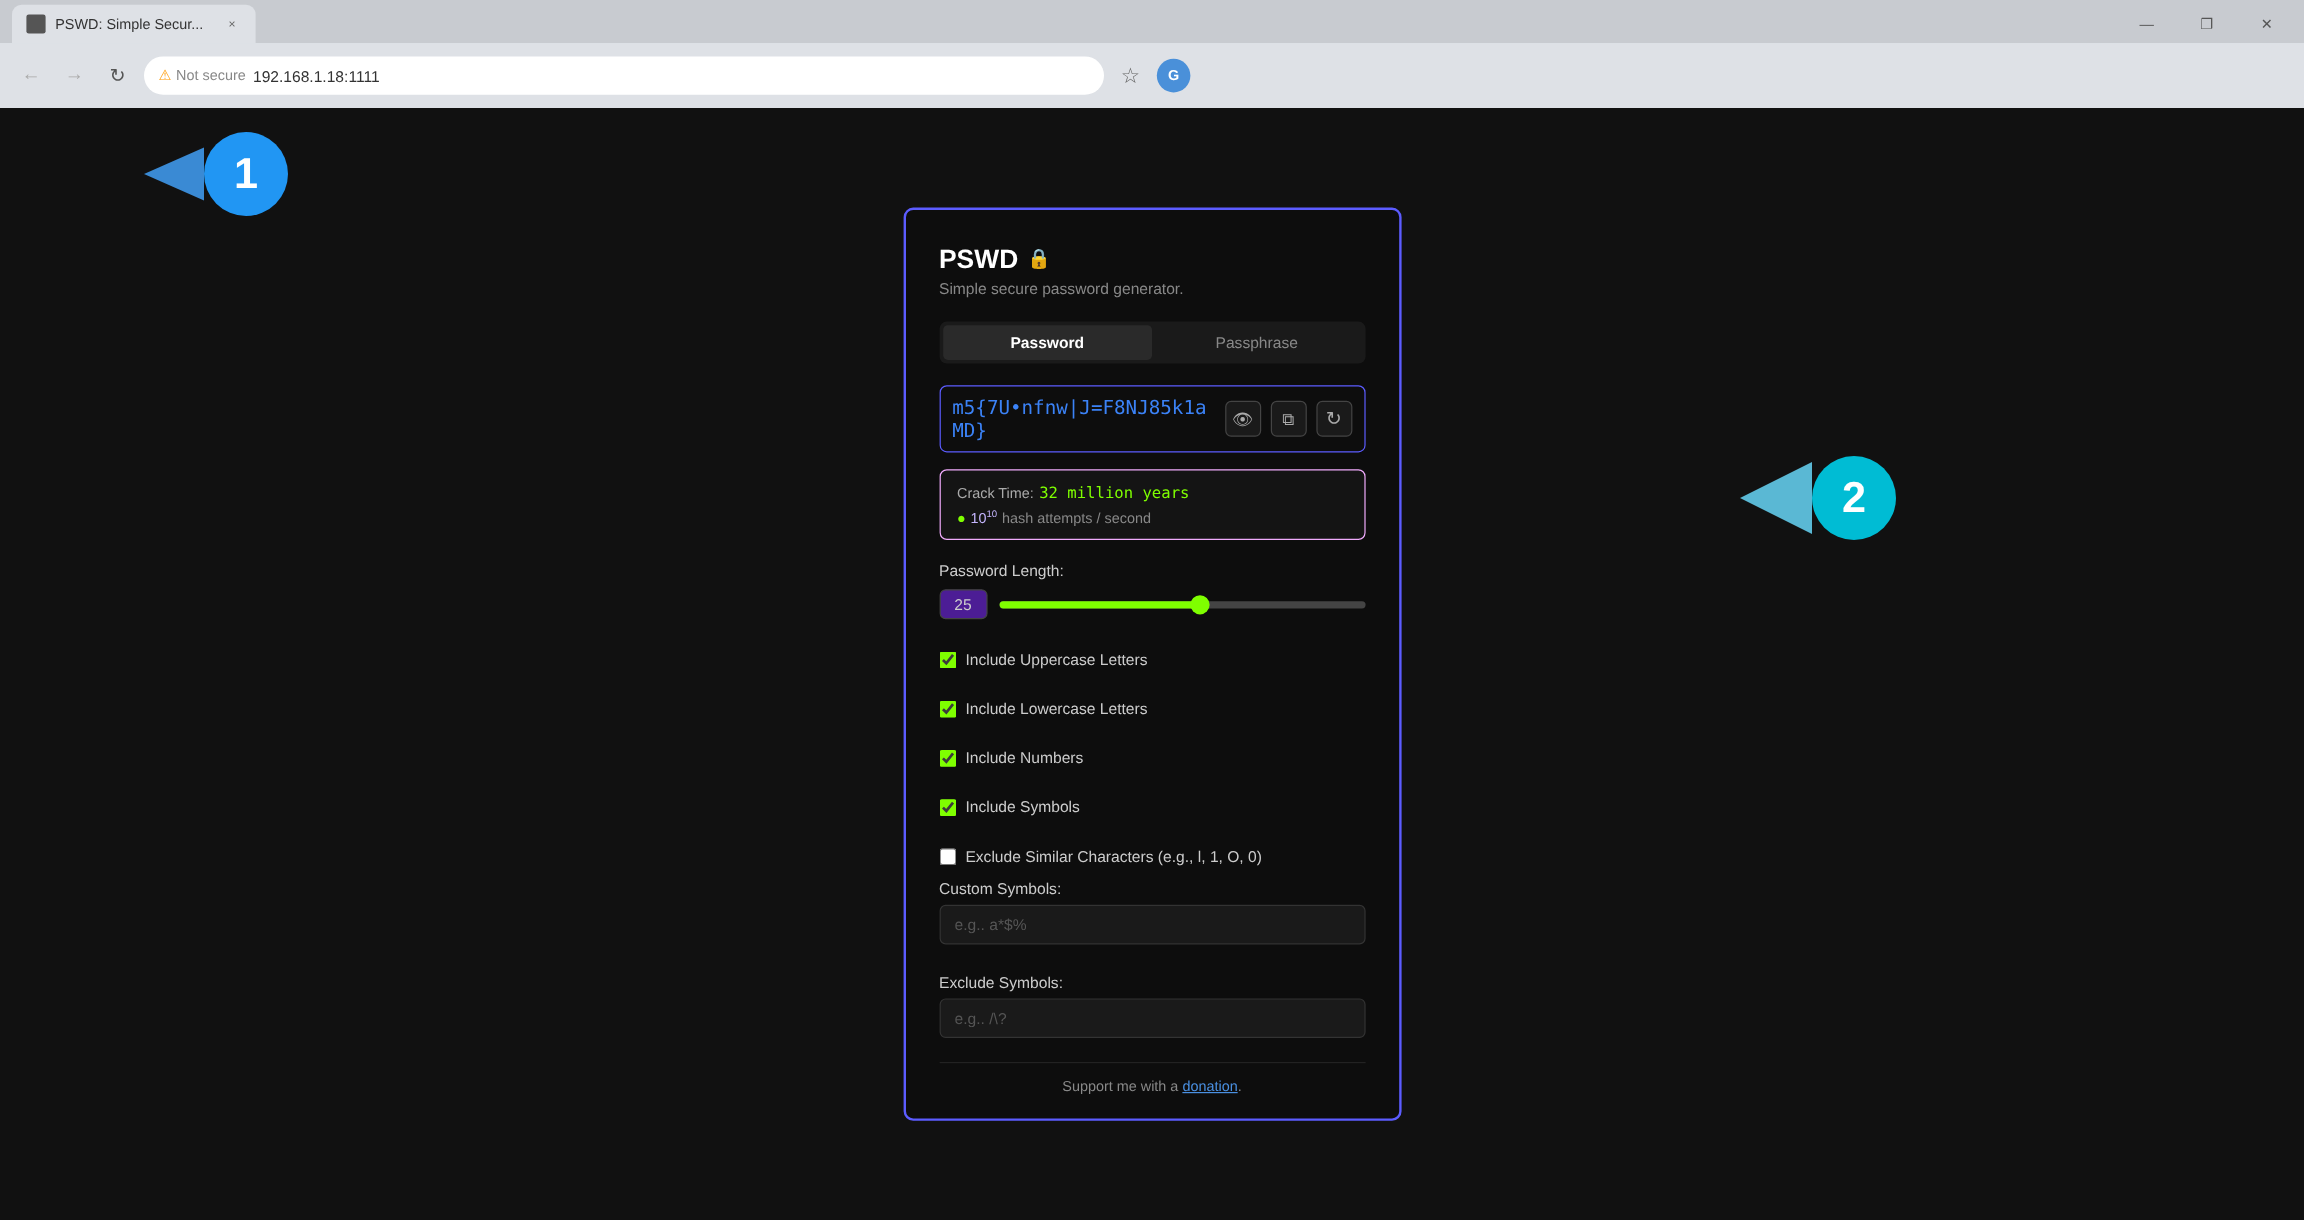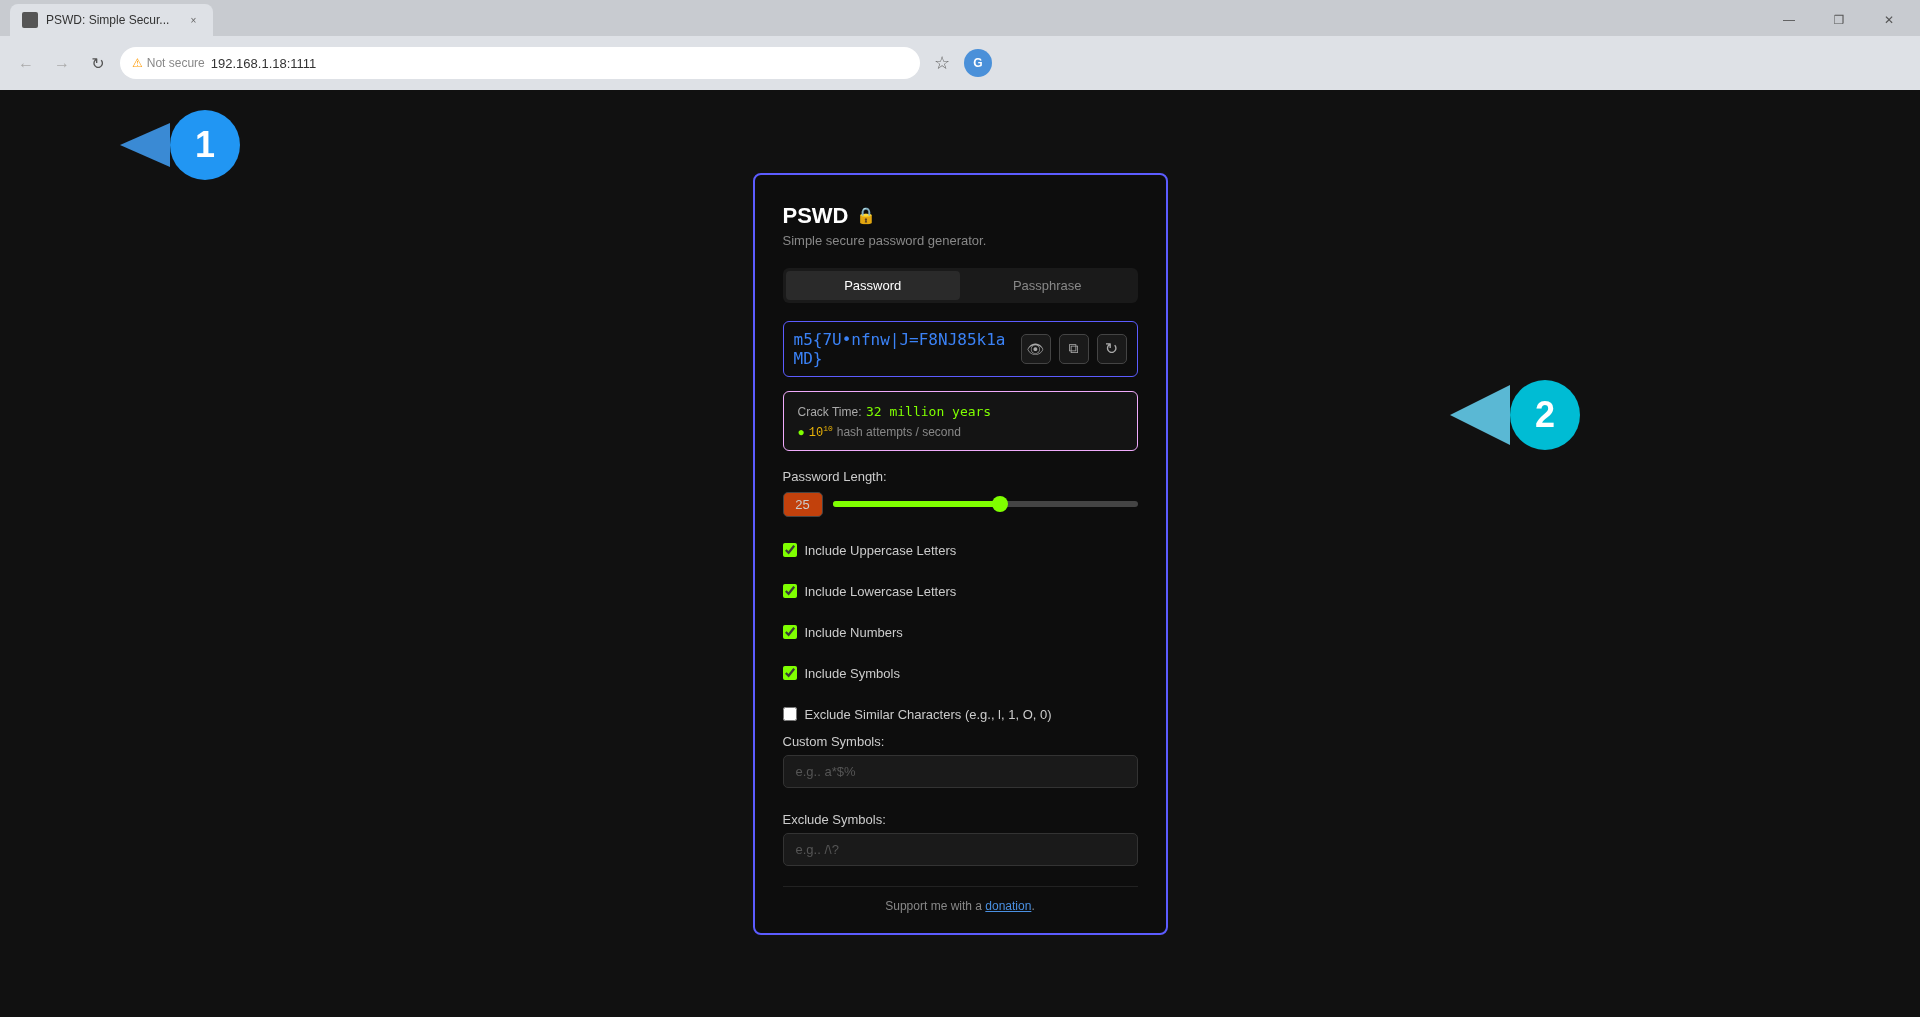--- a/index.html
+++ b/index.html
@@ -187,21 +187,21 @@
       padding: 7px;
       text-align: center;
       border-radius: 4px;
       font-size: 13px;
       cursor: pointer;
       font-weight: 500;
     }
     .tab-option.active {
       background: #2a2a2a;
       color: #fff;
-      font-weight: normal;
+      font-weight: bold;
     }
     .tab-option.inactive {
       color: #888;
       background: transparent;
     }
 
     
     .password-display {
       display: flex;
       align-items: center;
@@ -251,39 +251,39 @@
     .hash-attempts {
       font-size: 12px;
       color: #888;
       margin-top: 4px;
       display: flex;
       align-items: center;
       gap: 4px;
     }
     .bullet { color: #7fff00; }
     .hash-num {
-      font-family: Liberation Mono, monospace;
-      color: #eab308;
+      font-family: Liberation Sans, sans-serif;
+      color: #c4b5fd;
     }
     sup { font-size: 8px; }
 
     
     .section-label {
       font-size: 13px;
       color: #ccc;
       margin-bottom: 8px;
     }
     .length-row {
       display: flex;
       align-items: center;
       gap: 10px;
       margin-bottom: 16px;
     }
     .length-box {
-      background: #c2410c;
+      background: #4c1d95;
       border: 1px solid #444;
       border-radius: 5px;
       color: #ccc;
       font-size: 13px;
       width: 40px;
       text-align: center;
       padding: 4px 0;
     }
     .slider-track {
       width: 100%;

